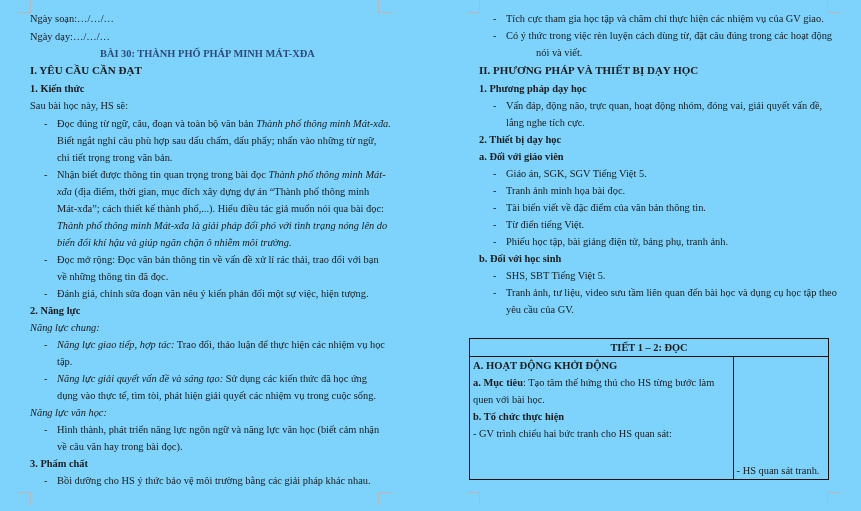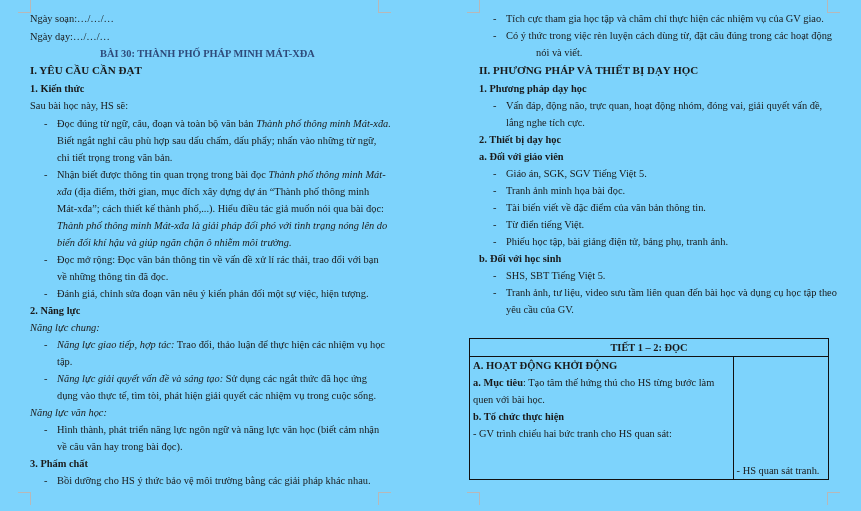--- a/index.html
+++ b/index.html
@@ -67,21 +67,21 @@
   <div class="line" style="left:57px;top:287px;">Đánh giá, chỉnh sửa đoạn văn nêu ý kiến phản đối một sự việc, hiện tượng.</div>
 
   <div class="line b" style="left:30px;top:304px;">2. Năng lực</div>
   <div class="line i" style="left:30px;top:321px;">Năng lực chung:</div>
 
   <div class="dash" style="left:44px;top:338px;">-</div>
   <div class="line" style="left:57px;top:338px;"><span class="i">Năng lực giao tiếp, hợp tác:</span><span> Trao đổi, thảo luận để thực hiện các nhiệm vụ học</span></div>
   <div class="line" style="left:57px;top:355px;">tập.</div>
 
   <div class="dash" style="left:44px;top:372px;">-</div>
-  <div class="line" style="left:57px;top:372px;"><span class="i">Năng lực giải quyết vấn đề và sáng tạo:</span><span> Sử dụng các ngắt thức đã học ứng</span></div>
+  <div class="line" style="left:57px;top:372px;"><span class="i">Năng lực giải quyết vấn đề và sáng tạo:</span><span> Sử dụng các kiến thức đã học ứng</span></div>
   <div class="line" style="left:57px;top:389px;">dụng vào thực tế, tìm tòi, phát hiện giải quyết các nhiệm vụ trong cuộc sống.</div>
 
   <div class="line i" style="left:30px;top:406px;">Năng lực văn học:</div>
 
   <div class="dash" style="left:44px;top:423px;">-</div>
   <div class="line" style="left:57px;top:423px;">Hình thành, phát triển năng lực ngôn ngữ và năng lực văn học (biết cảm nhận</div>
   <div class="line" style="left:57px;top:440px;">về câu văn hay trong bài đọc).</div>
 
   <div class="line b" style="left:30px;top:457px;">3. Phẩm chất</div>
   <div class="dash" style="left:44px;top:474px;">-</div>

